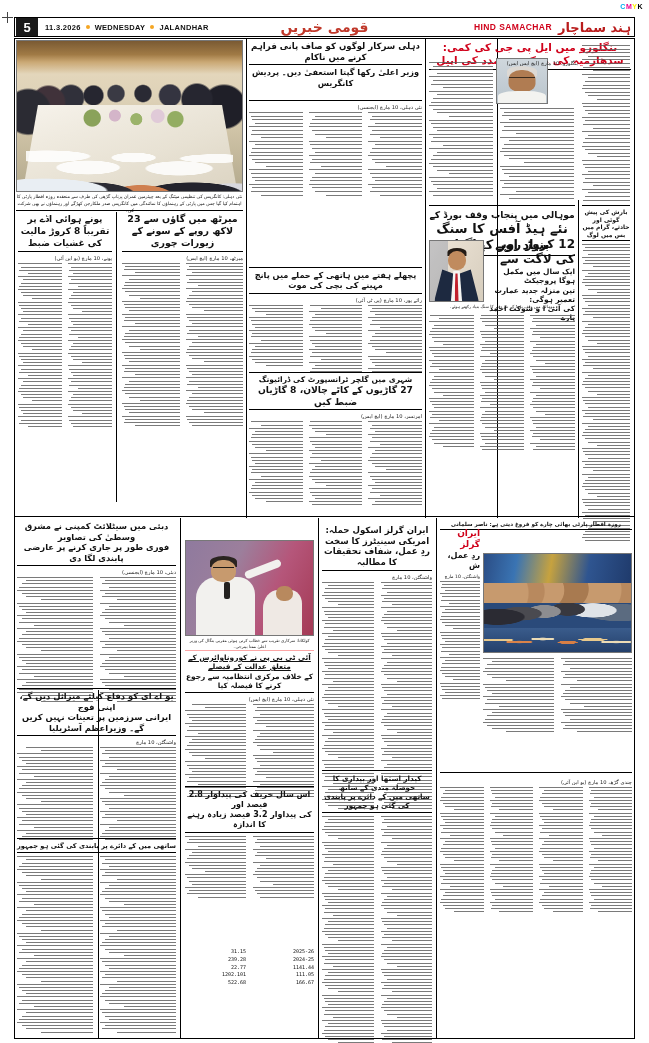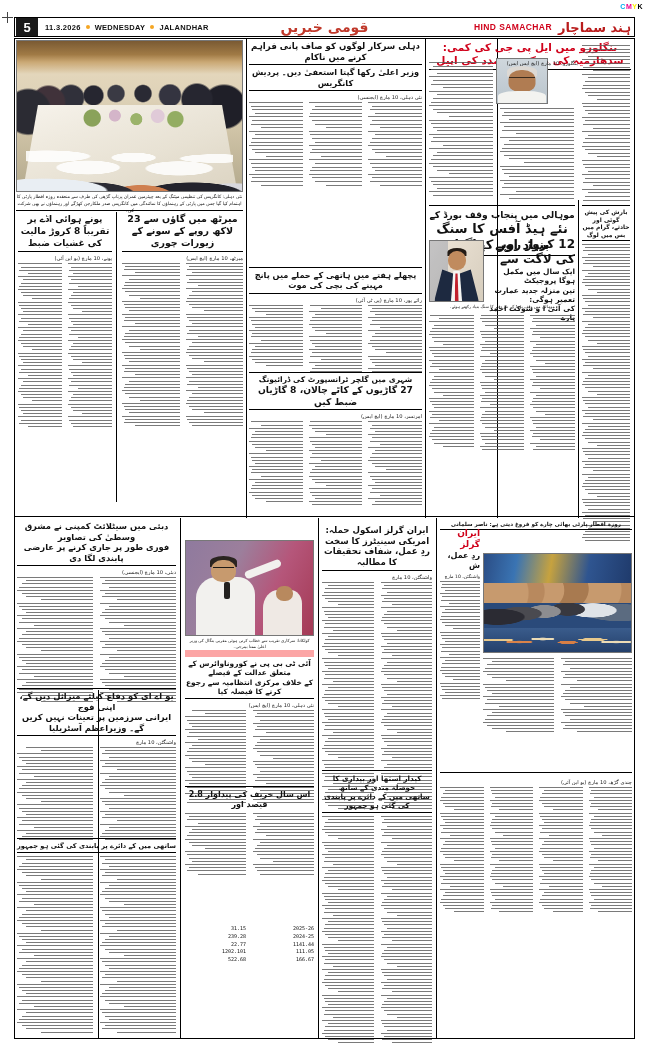--- a/index.html
+++ b/index.html
@@ -240,21 +240,21 @@
       <div class="crowd"></div>
       <div class="tablecloth"></div>
     <div class="flowers"></div>
       <div class="plates"></div>
       <div class="lower"></div>
   </div>
   <div class="cap" style="position:absolute;left:16px;top:193px;width:227px;">نئی دہلی: کانگریس کی تنظیمی میٹنگ کے بعد چیئرمین عمران پرتاپ گڑھی کی طرف سے منعقدہ روزہ افطار پارٹی کا اہتمام کیا گیا جس میں پارٹی کے رہنماؤں کا نمائندگی میں کانگریس صدر ملکارجن کھڑگے اور رہنماؤں نے بھی شرکت کی۔</div>
 
   <div class="col" style="left:249px;top:41px;width:173px;">
     <div class="hl" style="font-size:8.6px;border-bottom:1px solid #000;padding-bottom:2px;">دہلی سرکار لوگوں کو صاف پانی فراہم کرنے میں ناکام</div>
-    <div class="hl" style="font-size:8.2px;padding-top:2px;border-bottom:1px solid #000;padding-bottom:2px;">وزیر اعلیٰ رکھا گپتا استعفیٰ دیں۔ پردیش کانگریس</div>
+    <div class="hl" style="font-size:8.2px;padding-top:2px;border-bottom:1px solid #000;padding-bottom:12px;">وزیر اعلیٰ رکھا گپتا استعفیٰ دیں۔ پردیش کانگریس</div>
     <div class="dateword" style="margin-top:3px;">نئی دہلی، 10 مارچ (ایجنسی)</div>
     <div class="body" style="width:173px;column-count:3;column-gap:6px;height:150px;">
       <div class="ln s1"></div>
         <div class="ln s2"></div>
         <div class="ln s4"></div>
         <div class="ln s3"></div>
         <div class="ln s1"></div>
         <div class="ln s2"></div>
         <div class="ln s4"></div>
         <div class="ln s5"></div>
@@ -1397,21 +1397,21 @@
     <div class="saree"></div>
       <div class="arm"></div>
       <div class="hair"></div>
       <div class="face"></div>
     <div class="glass"></div>
       <div class="mic"></div>
   </div>
   <div class="cap" style="position:absolute;left:185px;top:637px;width:129px;font-size:4.2px;">کولکاتا: سرکاری تقریب سے خطاب کرتی ہوئی مغربی بنگال کی وزیر اعلیٰ ممتا بینرجی۔</div>
 
   <div class="col" style="left:185px;top:650px;width:129px;">
-    <div class="hl" style="font-size:7.4px;border-top:7px solid #fca5a5;padding-top:2px;">آئی ٹی بی پی نے کوروناوائرس کے متعلق عدالت کے فیصلے</div>
+    <div class="hl" style="font-size:7.4px;border-top:1px solid #fca5a5;padding-top:2px;text-decoration:underline;">آئی ٹی بی پی نے کوروناوائرس کے متعلق عدالت کے فیصلے</div>
     <div class="hl" style="font-size:7.4px;border-bottom:1px solid #000;padding-bottom:2px;">کے خلاف مرکزی انتظامیہ سے رجوع کرنے کا فیصلہ کیا</div>
     <div class="dateword" style="margin-top:3px;">نئی دہلی، 10 مارچ (ایچ ایس)</div>
     <div class="body tiny" style="column-count:2;column-gap:7px;height:122px;">
       <div class="ln s1"></div>
         <div class="ln s2"></div>
         <div class="ln s4"></div>
         <div class="ln s3"></div>
         <div class="ln s1"></div>
         <div class="ln s2"></div>
         <div class="ln s4"></div>
@@ -1469,20 +1469,21 @@
         <div class="ln s2"></div>
         <div class="ln s4"></div>
     </div>
   </div>
 
   <div class="hrule" style="left:185px;top:786px;width:129px;"></div>
   <div class="col" style="left:185px;top:790px;width:129px;">
     <div class="hl" style="font-size:8px;">
       <span>اس سال خریف کی پیداوار 2.8 فیصد اور</span>
     </div>
+    <div class="hl" style="font-size:8px;border-bottom:1px solid #000;padding-bottom:2px;">کی پیداوار 3.2 فیصد زیادہ رہنے کا اندازہ</div>
     <div class="body tiny" style="column-count:2;column-gap:7px;height:112px;margin-top:3px;">
       <div class="ln s1"></div>
         <div class="ln s2"></div>
         <div class="ln s4"></div>
         <div class="ln s3"></div>
         <div class="ln s1"></div>
         <div class="ln s2"></div>
         <div class="ln s4"></div>
         <div class="ln s5"></div>
       <div class="ln s1"></div>

